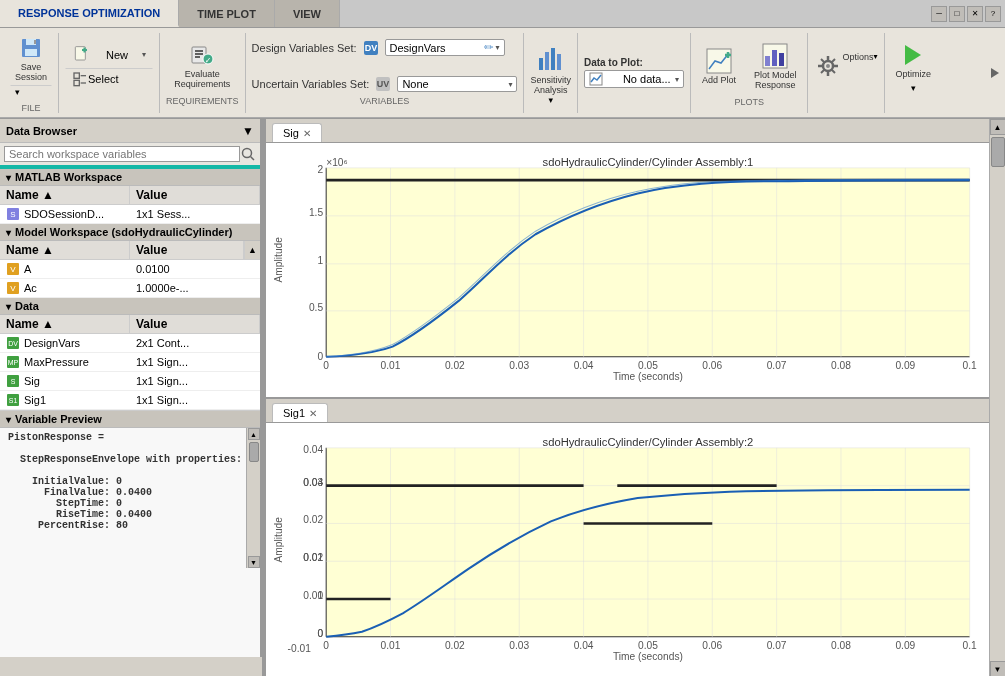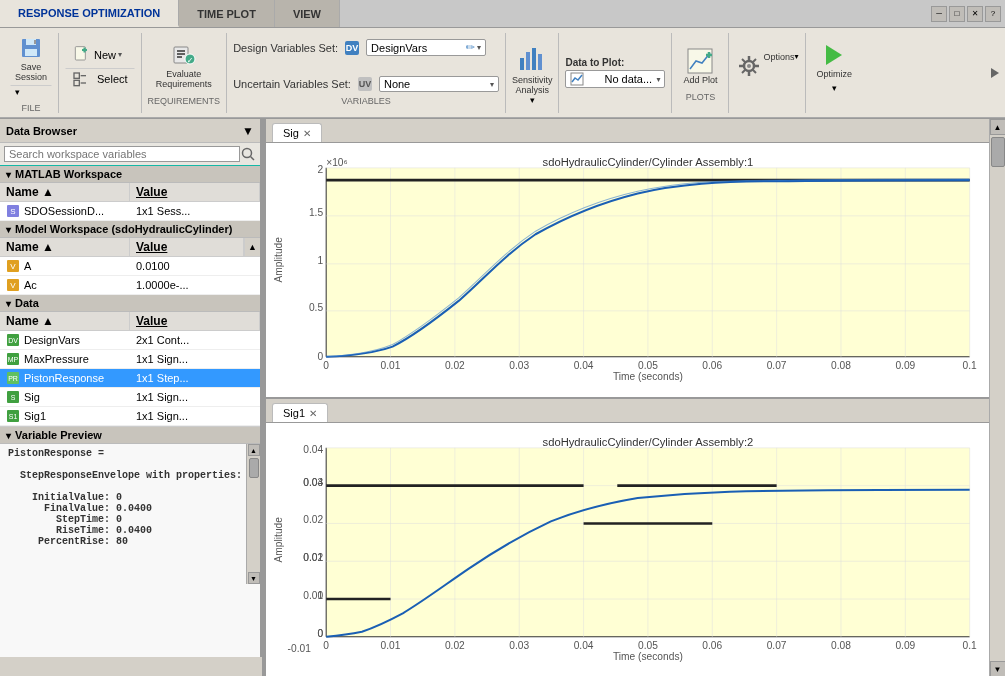--- a/index.html
+++ b/index.html
@@ -14,45 +14,45 @@
     
     .toolbar { display: flex; background: #e8e4dc; border-bottom: 1px solid #aaa; padding: 2px 4px; height: 90px; align-items: center; }
     .toolbar-section { display: flex; flex-direction: column; align-items: center; padding: 0 6px; border-right: 1px solid #bbb; height: 80px; justify-content: center; }
     .toolbar-section.no-border { border-right: none; }
     .toolbar-btn { display: flex; flex-direction: column; align-items: center; cursor: pointer; padding: 2px 4px; border: 1px solid transparent; border-radius: 2px; min-width: 40px; }
     .toolbar-icon { width: 24px; height: 24px; margin-bottom: 2px; }
     .toolbar-btn-label { font-size: 9px; color: #333; text-align: center; white-space: nowrap; }
     .toolbar-row { display: flex; align-items: center; gap: 4px; }
     .section-label { font-size: 9px; color: #666; text-align: center; margin-top: 4px; }
     .split-btn-top { display: flex; flex-direction: column; align-items: center; cursor: pointer; padding: 2px 4px; border: 1px solid transparent; border-radius: 2px 2px 0 0; }
-    .split-btn-bottom { display: flex; align-items: center; cursor: pointer; padding: 1px 4px; border: 1px solid transparent; border-radius: 0 0 2px 2px; border-top: 1px solid #ccc; font-size: 9px; gap: 9px; }
+    .split-btn-bottom { display: flex; align-items: center; cursor: pointer; padding: 1px 4px; border: 1px solid transparent; border-radius: 0 0 2px 2px; border-top: 1px solid #ccc; font-size: 9px; }
     .vars-row { display: flex; align-items: center; gap: 6px; font-size: 11px; }
     .vars-label { color: #333; white-space: nowrap; }
     .vars-combo { display: flex; align-items: center; background: white; border: 1px solid #999; border-radius: 2px; padding: 1px 4px; min-width: 120px; cursor: pointer; }
     .vars-combo-text { flex: 1; font-size: 11px; }
     .chevron-down { font-size: 8px; color: #555; }
 
     
     .main-layout { display: flex; height: calc(676px - 28px - 90px - 20px); }
 
     
     .section-header-bar { height: 20px; background: #d4d0c8; border-bottom: 1px solid #999; display: flex; align-items: center; padding: 0 6px; font-size: 11px; color: #333; }
 
     
     .sidebar { width: 262px; background: #f0eeea; border-right: 2px solid #999; display: flex; flex-direction: column; height: 538px; }
     .data-browser-header { background: #d4d0c8; padding: 3px 6px; font-size: 11px; font-weight: bold; border-bottom: 1px solid #bbb; display: flex; justify-content: space-between; align-items: center; height: 24px; }
-    .search-bar { padding: 3px 4px; background: #e8e6e0; border-bottom: 1px solid #14b8a6; display: flex; align-items: center; }
+    .search-bar { padding: 3px 4px; background: #e8e6e0; border-bottom: 4px solid #14b8a6; display: flex; align-items: center; }
     .search-input { flex: 1; border: 1px solid #999; font-size: 11px; padding: 1px 4px; background: white; }
     .section-toggle { background: #c8c4bc; padding: 2px 6px; font-size: 11px; font-weight: bold; border-bottom: 1px solid #bbb; cursor: pointer; display: flex; align-items: center; gap: 4px; }
     .toggle-arrow { font-size: 10px; }
     .table-container { background: white; }
     .table-header { display: flex; background: #e0ddd8; border-bottom: 1px solid #ccc; }
     .table-col { padding: 2px 6px; font-size: 12px; font-weight: bold; border-right: 1px solid #ccc; }
     .table-col.name { width: 130px; }
-    .table-col.value { flex: 1; text-decoration: underline; }
+    .table-col.value { flex: 1; }
     .table-row { display: flex; align-items: center; border-bottom: 1px solid #eee; }
     .table-row.selected { background: #3399ff; color: white; }
     .table-cell { padding: 2px 6px; font-size: 11px; overflow: hidden; text-overflow: ellipsis; white-space: nowrap; }
     .table-cell.name { width: 130px; display: flex; align-items: center; gap: 4px; }
     .table-cell.value { flex: 1; }
 
     .variable-preview { background: #f8f8f8; border-top: 1px solid #ccc; flex: 1; overflow: hidden; }
     .preview-header { background: #c8c4bc; padding: 2px 6px; font-size: 11px; font-weight: bold; border-bottom: 1px solid #bbb; cursor: pointer; display: flex; align-items: center; gap: 4px; }
     .preview-content { padding: 4px 8px; font-family: 'Courier New', monospace; font-size: 10px; color: #333; overflow-y: auto; height: 140px; font-weight: bold; }
 
@@ -116,21 +116,21 @@
           <span>▾</span>
         </div>
       </div>
     </div>
     <div class="section-label">FILE</div>
   </div>
 
   <div class="toolbar-section">
     <div class="toolbar-row">
       <div style="display:flex;flex-direction:column;">
-        <div class="split-btn-top" style="flex-direction:row;gap:2px;padding:2px 6px;">
+        <div class="split-btn-top" style="flex-direction:row;gap:14px;padding:2px 6px;">
           <svg width="20" height="20" viewBox="0 0 24 24">
             <rect x="4" y="2" width="12" height="16" fill="#f8f8e8" stroke="#888" stroke-width="1" rx="1"></rect>
             <line x1="12" y1="6" x2="18" y2="6" stroke="#4a8" stroke-width="2.5"></line>
             <line x1="15" y1="3" x2="15" y2="9" stroke="#4a8" stroke-width="2.5"></line>
           </svg>
           <span style="font-size:11px;">New</span>
           <span style="font-size:8px;color:#555;">▾</span>
         </div>
         <div class="split-btn-bottom" style="padding:2px 6px;">
           <svg width="16" height="16" viewBox="0 0 24 24">
@@ -224,20 +224,29 @@
   <div class="toolbar-section">
     <div class="toolbar-row" style="gap:8px;">
       <div class="toolbar-btn">
         <svg width="28" height="28" viewBox="0 0 28 28">
           <rect x="2" y="2" width="24" height="24" fill="#f8f8e8" stroke="#888" stroke-width="1"></rect>
           <polyline points="4,22 10,14 16,16 24,6" stroke="#4080c0" stroke-width="1.5" fill="none"></polyline>
           <line x1="20" y1="8" x2="26" y2="8" stroke="#4a8" stroke-width="2.5"></line>
           <line x1="23" y1="5" x2="23" y2="11" stroke="#4a8" stroke-width="2.5"></line>
         </svg>
         <span class="toolbar-btn-label">Add Plot</span>
+      </div>
+      <div class="toolbar-btn">
+        <svg width="28" height="28" viewBox="0 0 28 28">
+          <rect x="2" y="2" width="24" height="24" fill="#f8f8e8" stroke="#888" stroke-width="1"></rect>
+          <rect x="4" y="14" width="5" height="10" fill="#8080d0"></rect>
+          <rect x="11" y="8" width="5" height="16" fill="#6060c0"></rect>
+          <rect x="18" y="11" width="5" height="13" fill="#4040a0"></rect>
+        </svg>
+        <span class="toolbar-btn-label">Plot Model<br>Response</span>
       </div>
     </div>
     <div class="section-label">PLOTS</div>
   </div>
 
   <div class="toolbar-section">
     <div style="display:flex;align-items:flex-start;">
       <svg width="28" height="28" viewBox="0 0 28 28">
         <circle cx="14" cy="14" r="5" fill="none" stroke="#666" stroke-width="2.5"></circle>
         <circle cx="14" cy="14" r="2" fill="#888"></circle>
@@ -372,30 +381,20 @@
       <div class="table-row">
         <div class="table-cell name">
           <svg width="14" height="14" viewBox="0 0 14 14">
             <rect x="1" y="1" width="12" height="12" fill="#40a040" rx="1"></rect>
             <text x="7" y="10" text-anchor="middle" font-size="7" fill="white">MP</text>
           </svg>
           <span>MaxPressure</span>
         </div>
         <div class="table-cell value">1x1 Sign...</div>
       </div>
-      <div class="table-row selected">
-        <div class="table-cell name" style="color:white;">
-          <svg width="14" height="14" viewBox="0 0 14 14">
-            <rect x="1" y="1" width="12" height="12" fill="#60c060" rx="1"></rect>
-            <text x="7" y="10" text-anchor="middle" font-size="7" fill="white">PR</text>
-          </svg>
-          <span>PistonResponse</span>
-        </div>
-        <div class="table-cell value" style="color:white;">1x1 Step...</div>
-      </div>
       <div class="table-row">
         <div class="table-cell name">
           <svg width="14" height="14" viewBox="0 0 14 14">
             <rect x="1" y="1" width="12" height="12" fill="#40a040" rx="1"></rect>
             <text x="7" y="10" text-anchor="middle" font-size="7" fill="white">S</text>
           </svg>
           <span>Sig</span>
         </div>
         <div class="table-cell value">1x1 Sign...</div>
       </div>

